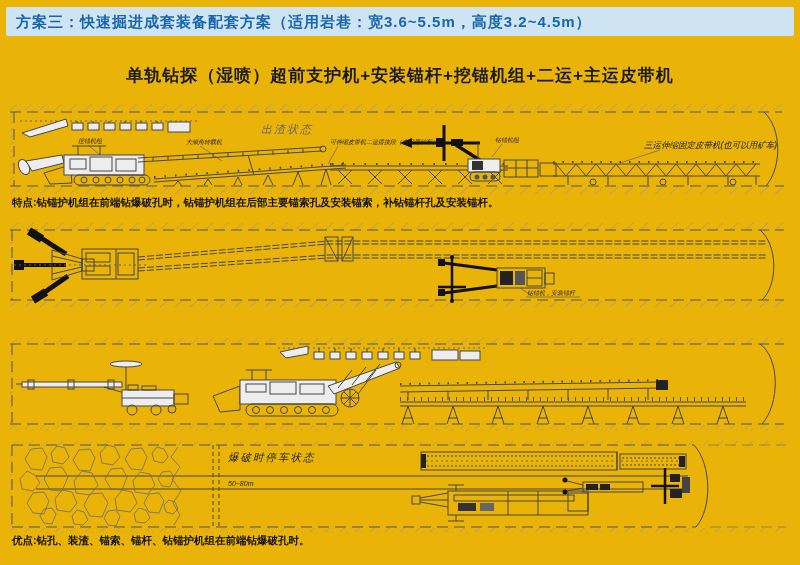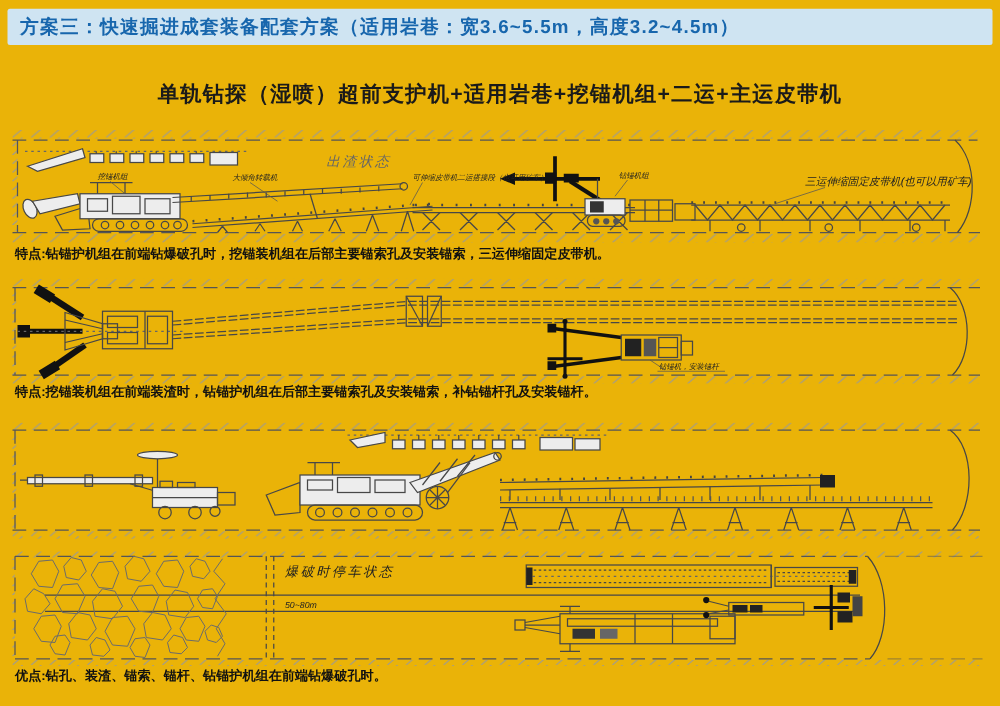--- a/index.html
+++ b/index.html
@@ -30,21 +30,21 @@
 </style>
 </head>
 <body>
 
 <div class="page">
 
   <div class="header-bar">
     <span class="header-title">方案三：快速掘进成套装备配套方案（适用岩巷：宽3.6~5.5m，高度3.2~4.5m）</span>
   </div>
 
-  <div class="main-title">单轨钻探（湿喷）超前支护机+适用岩巷+挖锚机组+二运+主运皮带机</div>
+  <div class="main-title">单轨钻探（湿喷）超前支护机+安装锚杆+挖锚机组+二运+主运皮带机</div>
 
   <div class="panel p1">
     <svg width="784" height="97" viewBox="0 0 784 97">
       <defs>
         <pattern id="hp1" width="15" height="7" patternUnits="userSpaceOnUse">
           <path d="M2,7 L10,0" stroke="#999" stroke-width="0.8" fill="none"></path>
         </pattern>
       </defs>
       <g>
         <rect x="2" y="1" width="772" height="7" fill="url(#hp1)"></rect>
@@ -150,21 +150,21 @@
         <line x1="192" y1="43" x2="214" y2="58" class="ld"></line>
         <text x="322" y="41" class="tiny">可伸缩皮带机二运搭接段（也可用矿车）</text>
         <line x1="330" y1="43" x2="320" y2="61" class="ld"></line>
         <text x="487" y="39" class="tiny">钻锚机组</text>
         <line x1="494" y1="41" x2="484" y2="54" class="ld"></line>
         <text x="636" y="45" font-size="8.5">三运伸缩固定皮带机(也可以用矿车)</text>
         <line x1="652" y1="47" x2="612" y2="60" class="ld"></line>
       </g>
     </svg>
   </div>
-  <div class="feature f1">特点:钻锚护机组在前端钻爆破孔时，挖锚装机组在后部主要锚索孔及安装锚索，三运伸缩固定皮带机。</div>
+  <div class="feature f1">特点:钻锚护机组在前端钻爆破孔时，钻锚护机组在后部主要锚索孔及安装锚索，补钻锚杆孔及安装锚杆。</div>
 
   <div class="panel p2">
     <svg width="784" height="84" viewBox="0 0 784 84">
       <defs>
         <pattern id="hp2" width="15" height="7" patternUnits="userSpaceOnUse">
           <path d="M2,7 L10,0" stroke="#999" stroke-width="0.8" fill="none"></path>
         </pattern>
       </defs>
       <g>
         <rect x="2" y="0" width="774" height="6" fill="url(#hp2)"></rect>
@@ -219,21 +219,20 @@
         <rect x="507" y="48" width="10" height="14" fill="#555"></rect>
         <rect x="519" y="47" width="15" height="16" class="ln"></rect>
         <line x1="519" y1="55" x2="534" y2="55" class="ln"></line>
         <rect x="537" y="50" width="9" height="11" class="ln"></rect>
         <line x1="512" y1="65" x2="524" y2="73" class="ld"></line>
         <line x1="518" y1="74" x2="572" y2="74" class="ld"></line>
         <text x="519" y="72" class="tiny">钻锚机，安装锚杆</text>
       </g>
     </svg>
   </div>
-  <div class="feature f2">特点:挖锚装机组在前端装渣时，钻锚护机组在后部主要锚索孔及安装锚索，补钻锚杆孔及安装锚杆。</div>
 
   <div class="panel p3">
     <svg width="784" height="100" viewBox="0 0 784 100">
       <defs>
         <pattern id="hp3" width="15" height="7" patternUnits="userSpaceOnUse">
           <path d="M2,7 L10,0" stroke="#999" stroke-width="0.8" fill="none"></path>
         </pattern>
       </defs>
       <g>
         <rect x="2" y="0" width="774" height="6" fill="url(#hp3)"></rect>

